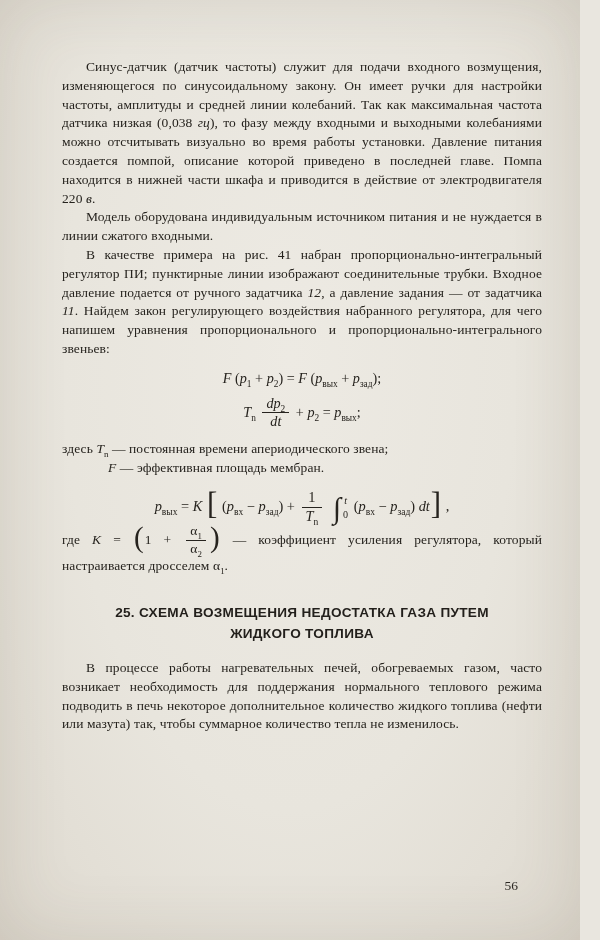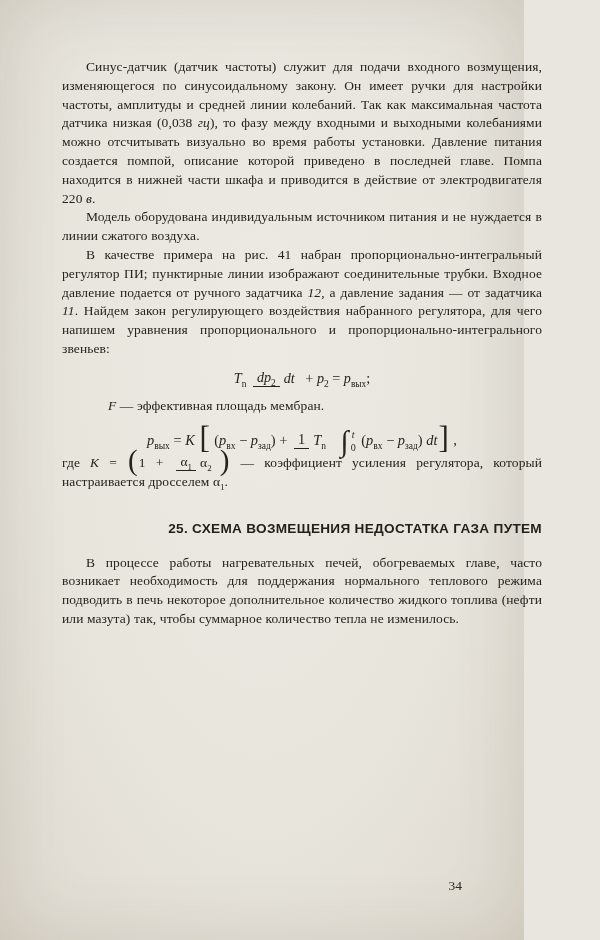--- a/index.html
+++ b/index.html
@@ -9,21 +9,21 @@
   body {
     width: 600px;
     height: 940px;
     overflow: hidden;
     font-family: "Liberation Serif", serif;
     color: #26231e;
     background: #e9e6df;
   }
   .page {
     position: relative;
-    width: 524px;
+    width: 580px;
     height: 940px;
     box-sizing: border-box;
     padding: 58px 58px 0 62px;
     background: radial-gradient(ellipse at 50% 38%, #edeae3 0%, #e8e5dd 55%, #ded9cf 100%);
     box-shadow: inset 0 0 70px rgba(90, 80, 55, 0.14);
   }
   .text-block {
     width: 480px;
   }
   .para {
@@ -45,21 +45,21 @@
     font-size: 14.2px;
     line-height: 20px;
     margin: 9px 0;
   }
   .main-eq {
     margin: 13px 0 0;
     font-size: 14.4px;
   }
   .frac {
     display: inline-flex;
-    flex-direction: row;
+    flex-direction: column;
     vertical-align: middle;
     text-align: center;
     margin: 0 3px;
     position: relative;
     top: -1px;
   }
   .fnum {
     display: block;
     padding: 0 4px 1px;
     border-bottom: 1px solid #26231e;
@@ -99,21 +99,21 @@
     font-weight: 400;
     margin: 0 1px;
   }
   .note1 { margin-top: 10px; }
   .note2 { padding-left: 46px; margin-bottom: 6px; }
   .heading {
     font-family: "Liberation Sans", sans-serif;
     font-weight: 700;
     font-size: 13.6px;
     line-height: 21px;
-    text-align: right;
+    text-align: center;
     letter-spacing: 0.3px;
     margin: 26px 0 15px;
     color: #221f1b;
   }
   .hline { display: block; }
   .page-number {
     position: absolute;
     right: 62px;
     bottom: 46px;
     font-size: 13.5px;
@@ -121,29 +121,31 @@
   }
 </style>
 </head>
 <body>
 
 <div class="page">
   <div class="text-block">
 
     <p class="para ind"><span>Синус-датчик (датчик частоты) служит для подачи входного возмущения, изменяющегося по синусоидальному закону. Он имеет ручки для настройки частоты, амплитуды и средней линии колебаний. Так как максимальная частота датчика низкая (0,038 </span><span class="it">гц</span><span>), то фазу между входными и выходными колебаниями можно отсчитывать визуально во время работы установки. Давление питания создается помпой, описание которой приведено в последней главе. Помпа находится в нижней части шкафа и приводится в действие от электродвигателя 220 </span><span class="it">в</span><span>.</span></p>
 
-    <p class="para ind">Модель оборудована индивидуальным источником питания и не нуждается в линии сжатого воздуха.</p>
+    <p class="para ind">Модель оборудована индивидуальным источником питания и не нуждается в линии сжатого входными.</p>
 
     <p class="para ind"><span>В качестве примера на рис. 41 набран пропорционально-интегральный регулятор ПИ; пунктирные линии изображают соединительные трубки. Входное давление подается от ручного задатчика </span><span class="it">12</span><span>, а давление задания — от задатчика </span><span class="it">11</span><span>. Найдем закон регулирующего воздействия набранного регулятора, для чего напишем уравнения пропорционального и пропорционально-интегрального звеньев:</span></p>
 
+    <div class="eq"><span class="it">F</span><span> (</span><span class="it">p</span><sub>1</sub><span> + </span><span class="it">p</span><sub>2</sub><span>) = </span><span class="it">F</span><span> (</span><span class="it">p</span><sub>вых</sub><span> + </span><span class="it">p</span><sub>зад</sub><span>);</span></div>
     <div class="eq"><span class="it">T</span><sub>n</sub><span> </span><span class="frac">
           <span class="fnum"><span class="it">dp</span><sub>2</sub></span>
           <span class="fden"><span class="it">dt</span></span>
         </span><span> + </span><span class="it">p</span><sub>2</sub><span> = </span><span class="it">p</span><sub>вых</sub><span>;</span></div>
 
+    <p class="para note1"><span>здесь </span><span class="it">T</span><sub>n</sub><span> — постоянная времени апериодического звена;</span></p>
     <p class="para note2"><span class="it">F</span><span> — эффективная площадь мембран.</span></p>
 
 
     <div class="eq main-eq"><span class="it">p</span><sub>вых</sub><span> = </span><span class="it">K</span><span> </span><span class="big">[</span><span> (</span><span class="it">p</span><sub>вх</sub><span> − </span><span class="it">p</span><sub>зад</sub><span>) + </span><span class="frac">
           <span class="fnum"><span>1</span></span>
           <span class="fden"><span class="it">T</span><sub>n</sub></span>
         </span><span> </span><span class="intw">
           <span class="intg">∫</span>
           <span class="intl">
             <span class="intt">t</span>
@@ -151,21 +153,22 @@
           </span>
         </span><span> (</span><span class="it">p</span><sub>вх</sub><span> − </span><span class="it">p</span><sub>зад</sub><span>) </span><span class="it">dt</span><span class="big">]</span><span> ,</span></div>
 
     <p class="para"><span>где </span><span class="it">K</span><span> = </span><span class="big">(</span><span>1 + </span><span class="frac">
           <span class="fnum"><span>α</span><sub>1</sub></span>
           <span class="fden"><span>α</span><sub>2</sub></span>
         </span><span class="big">)</span><span> — коэффициент усиления регулятора, который настраивается дросселем α</span><sub>1</sub><span>.</span></p>
 
     <h2 class="heading">
       <span class="hline">25. СХЕМА ВОЗМЕЩЕНИЯ НЕДОСТАТКА ГАЗА ПУТЕМ</span>
+      <span class="hline">ЖИДКОГО ТОПЛИВА</span>
     </h2>
 
-    <p class="para ind">В процессе работы нагревательных печей, обогреваемых главе, часто возникает необходимость для поддержания нормального теплового режима подводить в печь некоторое дополнительное количество жидкого топлива (нефти или мазута) так, чтобы суммарное количество тепла не изменилось.</p>
+    <p class="para ind">В процессе работы нагревательных печей, обогреваемых газом, часто возникает необходимость для поддержания нормального теплового режима подводить в печь некоторое дополнительное количество жидкого топлива (нефти или мазута) так, чтобы суммарное количество тепла не изменилось.</p>
 
 
   </div>
 
-  <div class="page-number">34</div>
+  <div class="page-number">56</div>
 </div>
 
 </body></html>

